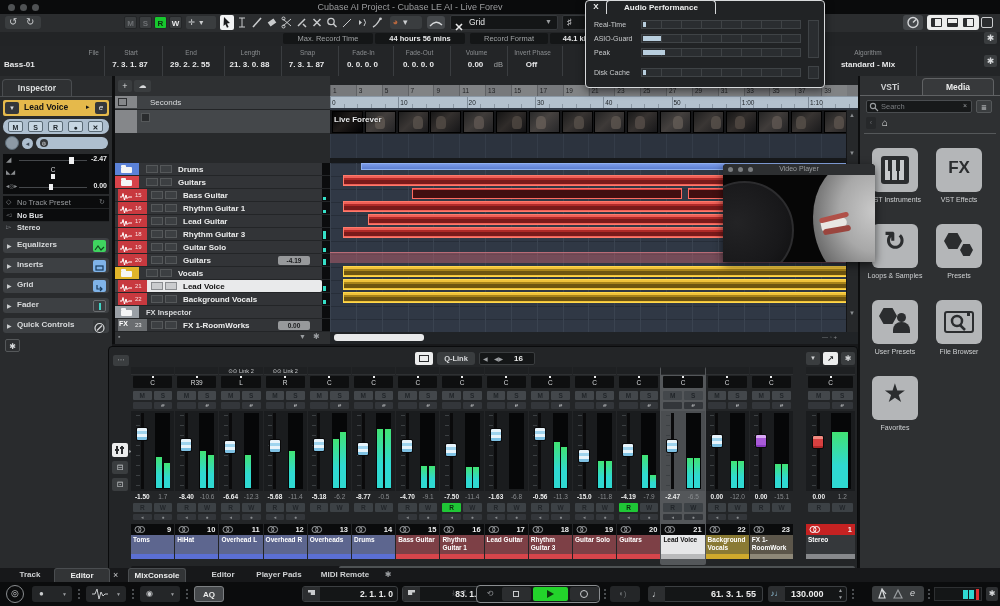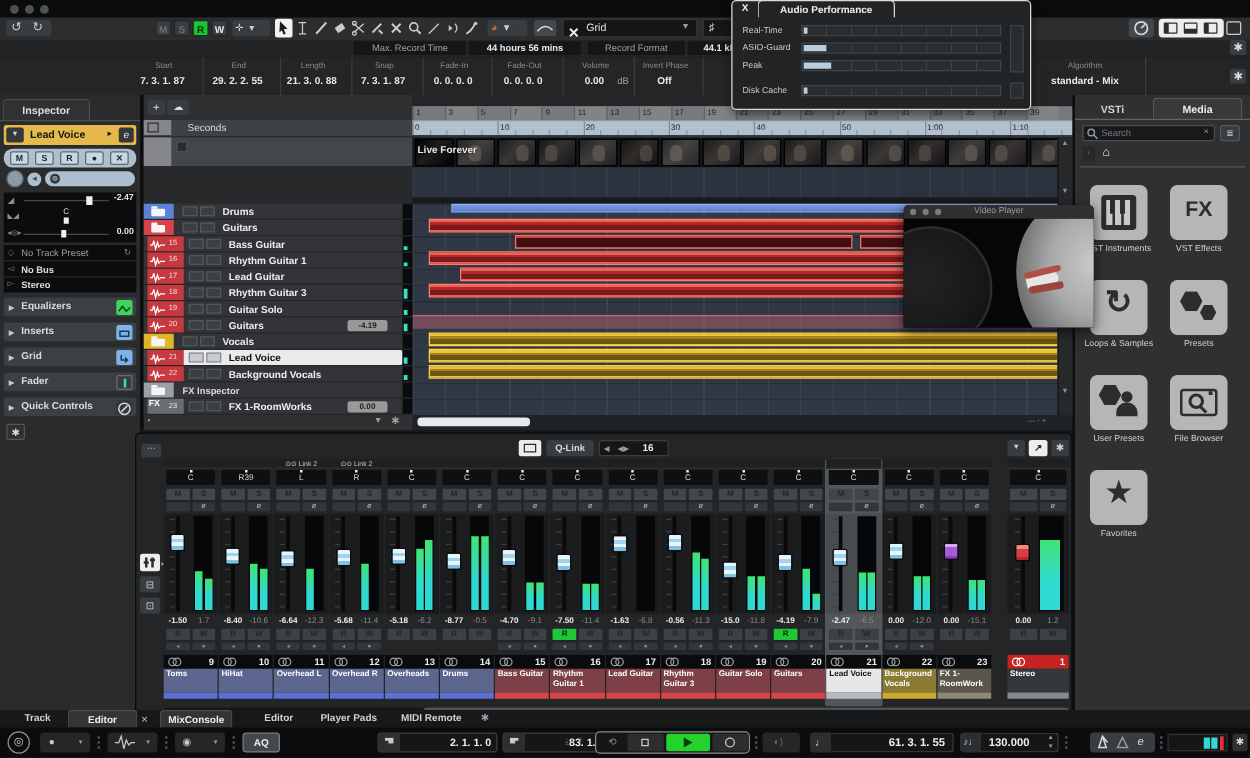--- a/index.html
+++ b/index.html
@@ -7,20 +7,21 @@
 .region{position:absolute}
 </style>
 </head>
 <body>
 
 <div id="stage">
   <div id="title-bar" class="region" style="left:0;top:0;width:1000px;height:14px;background:#0a0b0c;">
       <div style="position: absolute; left: 8px; top: 4px; width: 7px; height: 7px; border-radius: 50%; background: rgb(79, 82, 84);"></div>
       <div style="position: absolute; left: 20px; top: 4px; width: 7px; height: 7px; border-radius: 50%; background: rgb(79, 82, 84);"></div>
       <div style="position: absolute; left: 32px; top: 4px; width: 7px; height: 7px; border-radius: 50%; background: rgb(79, 82, 84);"></div>
+      <div style="position: absolute; left: 0px; top: 2px; width: 820px; text-align: center; color: rgb(155, 156, 158); font-size: 9px; font-family: &quot;Liberation Sans&quot;, sans-serif;">Cubase AI Project - Cubase LE AI - Live Forev</div>
     </div>
   <div id="toolbar" class="region" style="left:0;top:14px;width:1000px;height:18px;background:#2b2d2f;border-bottom:1px solid #1a1b1d;">
       <div style="position: absolute; left: 5px; top: 2px; width: 36px; height: 13px; background: rgb(58, 61, 63); border-radius: 3px;"></div>
       <div style="position: absolute; left: 9px; top: 2px; font-size: 10px; color: rgb(203, 205, 207);">↺</div>
       <div style="position: absolute; left: 26px; top: 2px; font-size: 10px; color: rgb(203, 205, 207);">↻</div>
       <div style="position: absolute; left: 124px; top: 2px; width: 13px; height: 13px; background: rgb(58, 61, 63); color: rgb(109, 112, 115); font-size: 8px; font-weight: bold; text-align: center; line-height: 13px; border-radius: 2px; border: 1px solid rgb(35, 37, 39); box-sizing: border-box;">M</div>
       <div style="position: absolute; left: 139px; top: 2px; width: 13px; height: 13px; background: rgb(58, 61, 63); color: rgb(109, 112, 115); font-size: 8px; font-weight: bold; text-align: center; line-height: 13px; border-radius: 2px; border: 1px solid rgb(35, 37, 39); box-sizing: border-box;">S</div>
       <div style="position: absolute; left: 154px; top: 2px; width: 13px; height: 13px; background: rgb(23, 199, 46); color: rgb(12, 45, 16); font-size: 8px; font-weight: bold; text-align: center; line-height: 13px; border-radius: 2px; border: 1px solid rgb(35, 37, 39); box-sizing: border-box;">R</div>
       <div style="position: absolute; left: 169px; top: 2px; width: 13px; height: 13px; background: rgb(58, 61, 63); color: rgb(232, 233, 234); font-size: 8px; font-weight: bold; text-align: center; line-height: 13px; border-radius: 2px; border: 1px solid rgb(35, 37, 39); box-sizing: border-box;">W</div>
       <div style="position: absolute; left: 186px; top: 2px; width: 30px; height: 13px; background: rgb(58, 61, 63); border-radius: 2px; color: rgb(203, 205, 207); font-size: 8px; text-align: left; line-height: 13px;">&nbsp;✛&nbsp;&nbsp;▾</div>
@@ -89,20 +90,24 @@
     </div>
   <div id="status-row" class="region" style="left:0;top:32px;width:1000px;height:14px;background:#222426;border-bottom:1px solid #141517;">
       <div style="position: absolute; left: 283px; top: 1px; width: 90px; height: 11px; background: rgb(20, 22, 23); border-radius: 2px; color: rgb(159, 162, 164); font-size: 7.5px; text-align: center; line-height: 11px;">Max. Record Time</div>
       <div style="position: absolute; left: 375px; top: 1px; width: 90px; height: 11px; background: rgb(20, 22, 23); border-radius: 2px; color: rgb(232, 233, 234); font-size: 7.5px; font-weight: bold; text-align: center; line-height: 11px;">44 hours 56 mins</div>
       <div style="position: absolute; left: 470px; top: 1px; width: 78px; height: 11px; background: rgb(20, 22, 23); border-radius: 2px; color: rgb(159, 162, 164); font-size: 7.5px; text-align: center; line-height: 11px;">Record Format</div>
       <div style="position: absolute; left: 550px; top: 1px; width: 82px; height: 11px; background: rgb(20, 22, 23); border-radius: 2px; color: rgb(232, 233, 234); font-size: 7.5px; font-weight: bold; text-align: center; line-height: 11px;">44.1 kHz - 24 bit</div>
       <div style="position: absolute; left: 637px; top: 1px; width: 92px; height: 11px; background: rgb(20, 22, 23); border-radius: 2px; color: rgb(159, 162, 164); font-size: 7.5px; text-align: center; line-height: 11px;">Project Frame Rate</div>
       <div style="position: absolute; left: 984px; top: 0px; width: 13px; height: 12px; background: rgb(58, 61, 63); border-radius: 2px; color: rgb(216, 218, 220); font-size: 9px; text-align: center; line-height: 12px;">✱</div>
     </div>
   <div id="info-line" class="region" style="left:0;top:46px;width:1000px;height:30px;background:#232527;border-bottom:1px solid #0d0e0f;">
+      <div style="position: absolute; left: 0px; top: 0px; width: 105px; height: 30px; border-right: 1px solid rgb(58, 61, 64); box-sizing: border-box;">
+        <div style="position: absolute; left: 0px; top: 3px; width: 99px; text-align: right; color: rgb(138, 141, 144); font-size: 6.5px;">File</div>
+        <div style="position: absolute; left: 4px; top: 14px; width: 97px; text-align: left; color: rgb(232, 233, 234); font-size: 8px; font-weight: bold;">Bass-01</div>
+      </div>
       <div style="position: absolute; left: 105px; top: 0px; width: 58px; height: 30px; border-right: 1px solid rgb(58, 61, 64); box-sizing: border-box;">
         <div style="position: absolute; left: 0px; top: 3px; width: 52px; text-align: center; color: rgb(138, 141, 144); font-size: 6.5px;">Start</div>
         <div style="position: absolute; left: 0px; top: 14px; width: 50px; text-align: center; color: rgb(232, 233, 234); font-size: 8px; font-weight: bold;">7. 3. 1. 87</div>
       </div>
       <div style="position: absolute; left: 163px; top: 0px; width: 62px; height: 30px; border-right: 1px solid rgb(58, 61, 64); box-sizing: border-box;">
         <div style="position: absolute; left: 0px; top: 3px; width: 56px; text-align: center; color: rgb(138, 141, 144); font-size: 6.5px;">End</div>
         <div style="position: absolute; left: 0px; top: 14px; width: 54px; text-align: center; color: rgb(232, 233, 234); font-size: 8px; font-weight: bold;">29. 2. 2. 55</div>
       </div>
       <div style="position: absolute; left: 225px; top: 0px; width: 57px; height: 30px; border-right: 1px solid rgb(58, 61, 64); box-sizing: border-box;">
         <div style="position: absolute; left: 0px; top: 3px; width: 51px; text-align: center; color: rgb(138, 141, 144); font-size: 6.5px;">Length</div>
@@ -162,21 +167,21 @@
         <div style="position: absolute; left: 66px; top: 3px; width: 5px; height: 7px; background: rgb(240, 241, 242);"></div>
         <div style="position: absolute; left: 78px; top: 1px; width: 26px; text-align: right; color: rgb(232, 233, 234); font-size: 7px; font-weight: bold;">-2.47</div>
         <div style="position: absolute; left: 3px; top: 14px; color: rgb(138, 141, 144); font-size: 6px;">◣◢</div>
         <div style="position: absolute; left: 16px; top: 12px; width: 68px; text-align: center; color: rgb(216, 218, 220); font-size: 6.5px;">C</div>
         <div style="position: absolute; left: 48px; top: 20px; width: 4px; height: 5px; background: rgb(240, 241, 242);"></div>
         <div style="position: absolute; left: 3px; top: 28px; color: rgb(138, 141, 144); font-size: 6px;">◂◎▸</div>
         <div style="position: absolute; left: 16px; top: 33px; width: 68px; height: 1px; background: rgb(69, 72, 75);"></div>
         <div style="position: absolute; left: 46px; top: 30px; width: 4px; height: 6px; background: rgb(240, 241, 242);"></div>
         <div style="position: absolute; left: 78px; top: 28px; width: 26px; text-align: right; color: rgb(232, 233, 234); font-size: 7px; font-weight: bold;">0.00</div>
       </div>
-      <div style="position: absolute; left: 3px; top: 120px; width: 106px; height: 38px; background: rgb(11, 12, 13);">
+      <div style="position: absolute; left: 3px; top: 120px; width: 106px; height: 25px; background: rgb(11, 12, 13);">
         <div style="position: absolute; left: 3px; top: 2px; color: rgb(122, 125, 128); font-size: 7px;">◇</div>
         <div style="position: absolute; left: 14px; top: 2px; color: rgb(154, 157, 160); font-size: 7.5px;">No Track Preset</div>
         <div style="position: absolute; left: 96px; top: 2px; color: rgb(122, 125, 128); font-size: 7px;">↻</div>
         <div style="position: absolute; left: 0px; top: 12px; width: 106px; height: 1px; background: rgb(35, 37, 39);"></div>
         <div style="position: absolute; left: 3px; top: 15px; color: rgb(122, 125, 128); font-size: 7px;">◅</div>
         <div style="position: absolute; left: 14px; top: 15px; color: rgb(220, 222, 224); font-size: 7.5px; font-weight: bold;">No Bus</div>
         <div style="position: absolute; left: 0px; top: 25px; width: 106px; height: 1px; background: rgb(35, 37, 39);"></div>
         <div style="position: absolute; left: 3px; top: 27px; color: rgb(122, 125, 128); font-size: 7px;">▻</div>
         <div style="position: absolute; left: 14px; top: 27px; color: rgb(220, 222, 224); font-size: 7.5px; font-weight: bold;">Stereo</div>
       </div>

